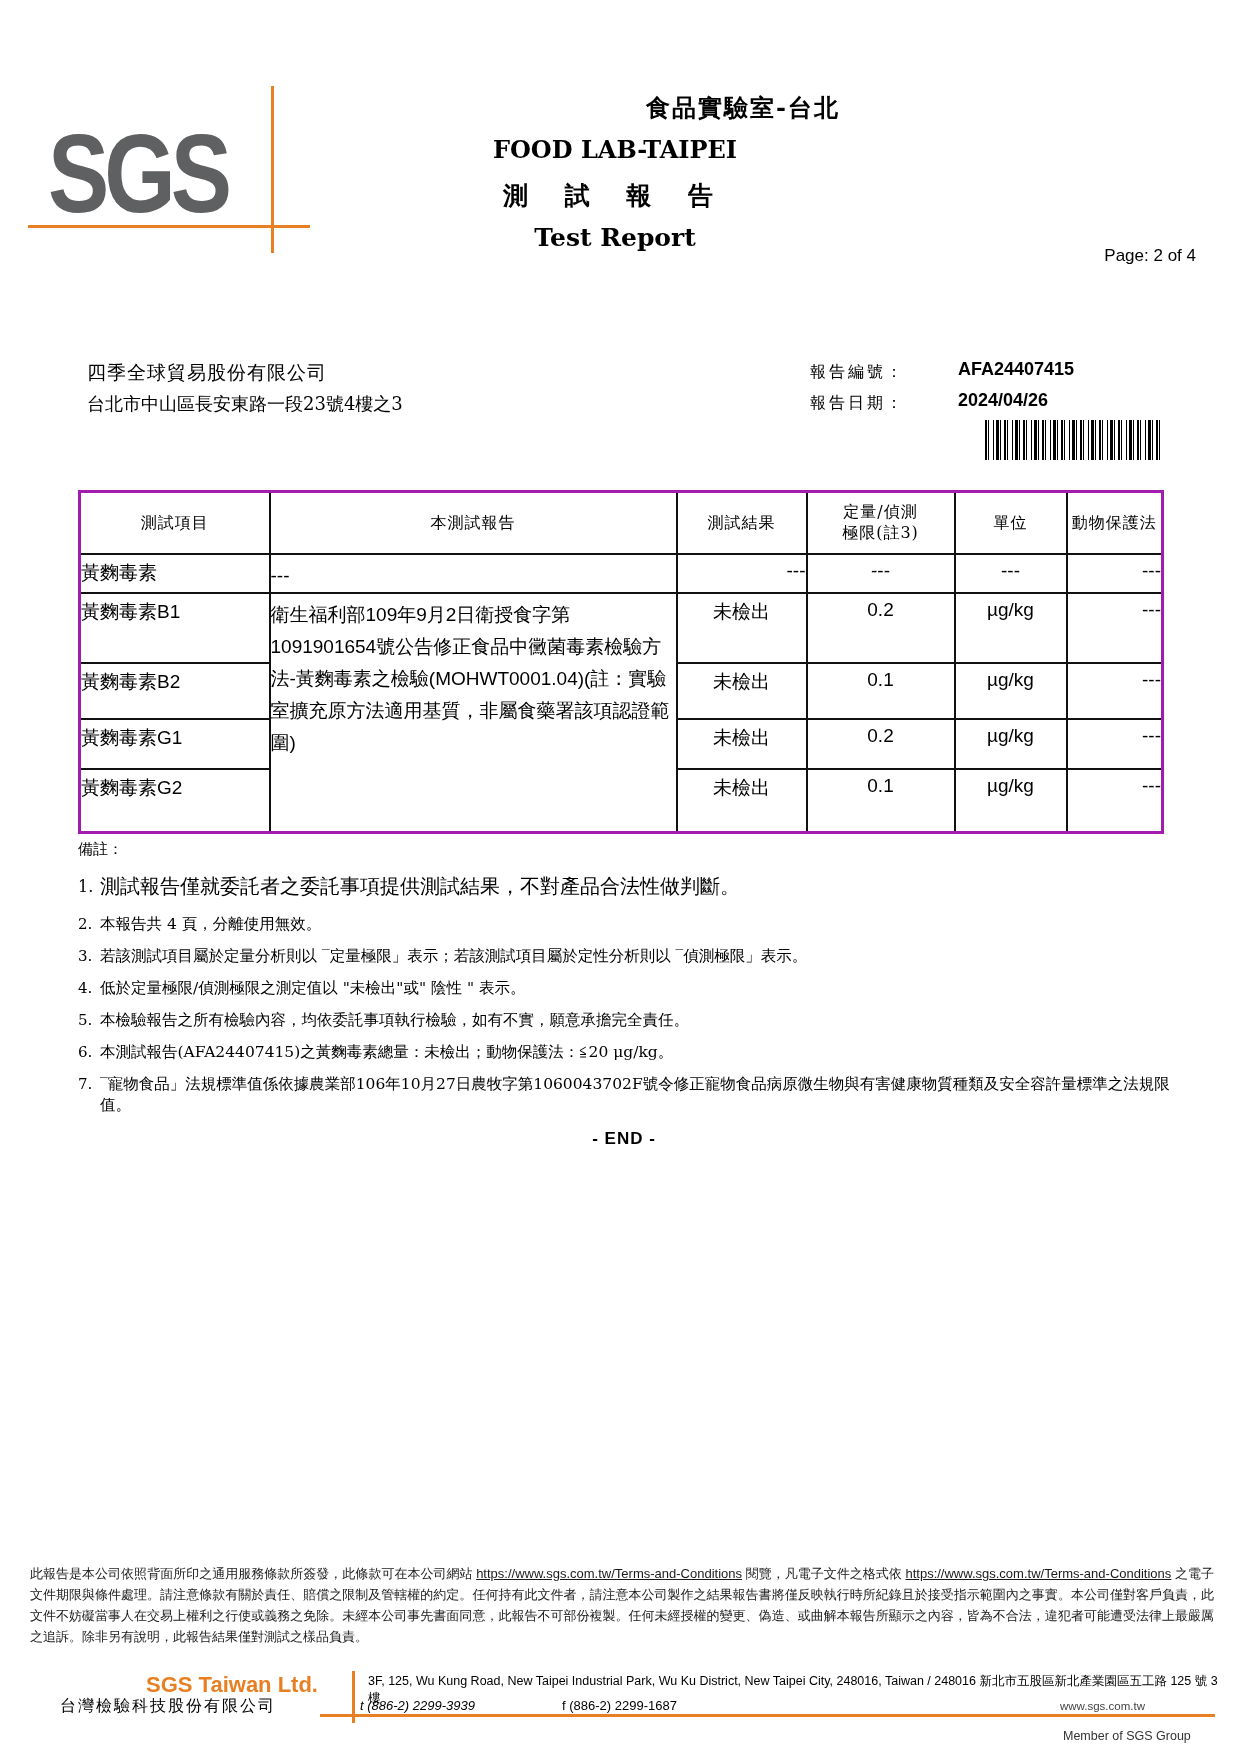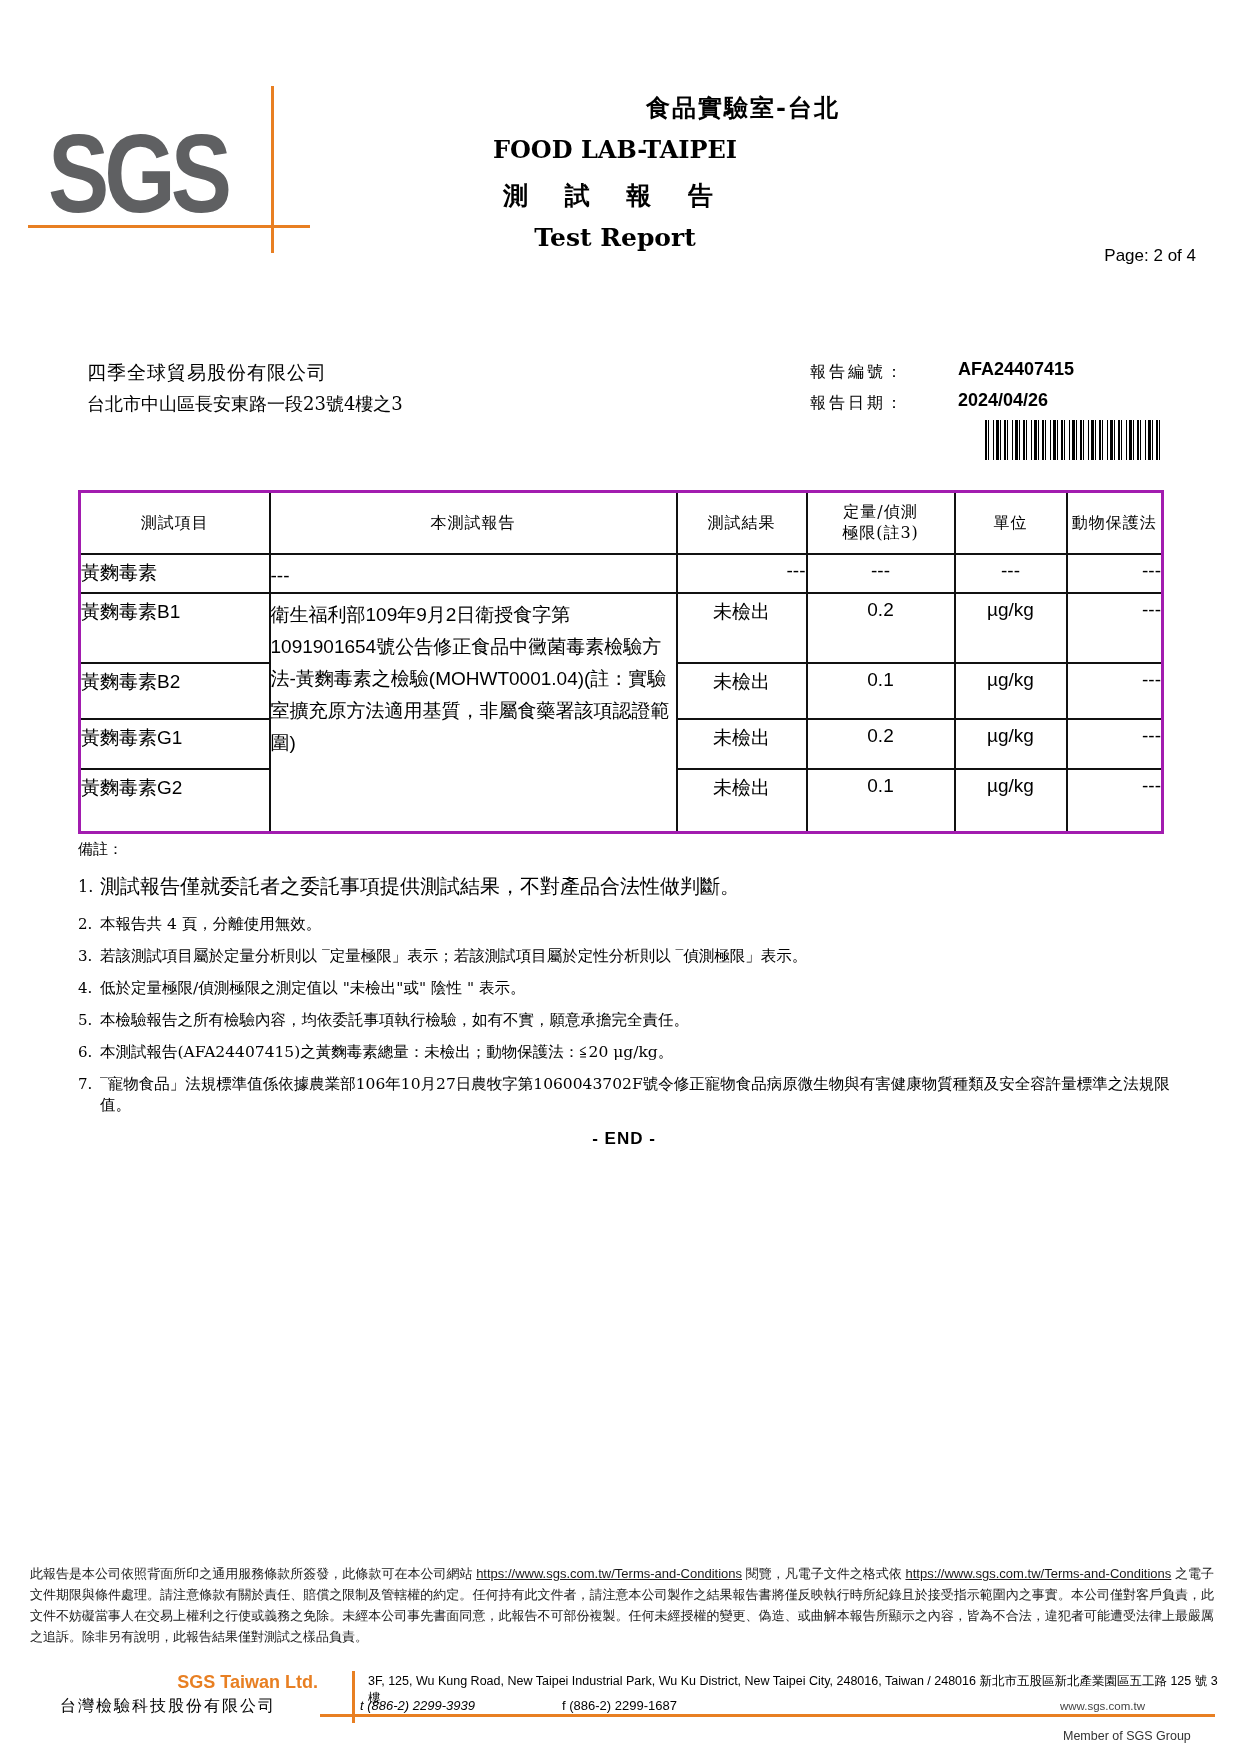--- a/index.html
+++ b/index.html
@@ -79,21 +79,21 @@
 
   
   .legal{
     position:absolute;left:30px;top:1563px;width:1184px;
     font-size:13px;line-height:21px;color:#1a1a1a;text-align:justify;
   }
   .legal-link{text-decoration:underline;color:#1a1a1a;cursor:pointer;}
 
   
   .f-name-en{position:absolute;left:60px;top:1672px;width:258px;text-align:right;
-    font-size:18px;font-weight:bold;color:#e87f22;}
+    font-size:22px;font-weight:bold;color:#e87f22;}
   .f-name-zh{position:absolute;left:60px;top:1696px;width:258px;
     font-family:"DejaVu Serif","Liberation Serif",serif;font-size:16px;letter-spacing:2px;}
   .f-vline{position:absolute;left:352px;top:1671px;width:3px;height:52px;background:#e87f22;}
   .f-address{position:absolute;left:368px;top:1673px;width:850px;font-size:12.5px;}
   .f-phone{position:absolute;left:360px;top:1698px;font-size:13px;font-style:italic;}
   .f-fax{position:absolute;left:562px;top:1698px;font-size:13px;}
   .f-web{position:absolute;left:1060px;top:1700px;font-size:11.5px;color:#444;text-align:center;}
   .f-hline{position:absolute;left:320px;top:1714px;width:895px;height:3px;background:#e87f22;}
   .f-member{position:absolute;left:1063px;top:1729px;font-size:12.5px;color:#333;}
 </style>

